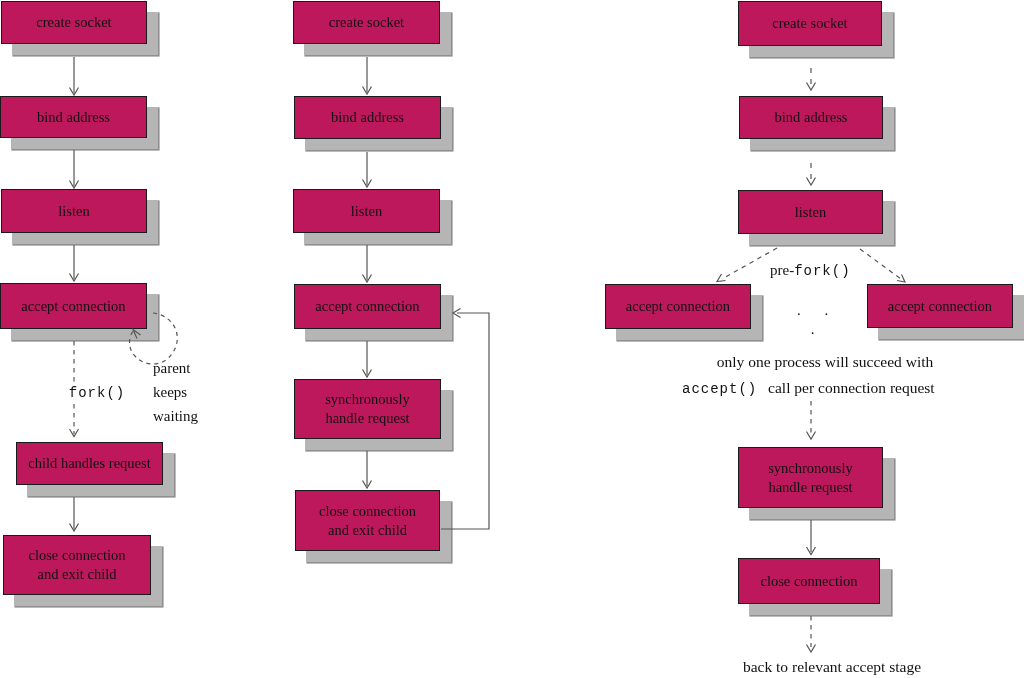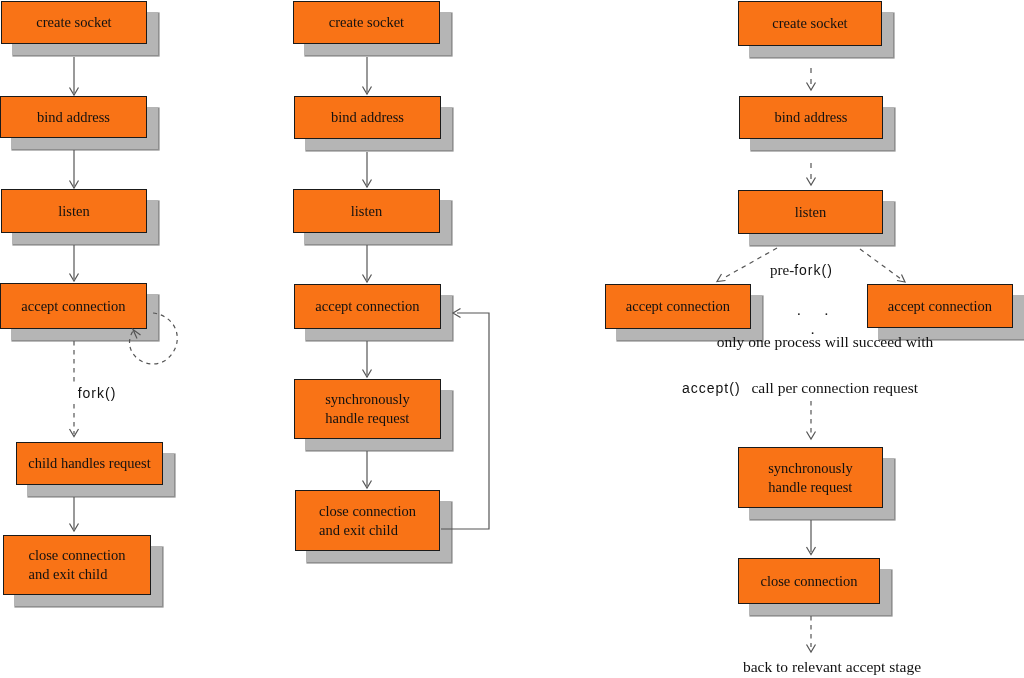--- a/index.html
+++ b/index.html
@@ -2,51 +2,54 @@
 <html><head>
 <meta charset="utf-8">
 <style>
   html,body{margin:0;padding:0;background:#ffffff;}
   .canvas{
     position:relative;width:1024px;height:678px;background:#ffffff;
     overflow:hidden;font-family:"Liberation Serif","DejaVu Serif",serif;color:#111111;
   }
   .node{
     position:absolute;box-sizing:border-box;z-index:2;
-    background:#f97316;border:1.4px solid #1a1a1a;
+    background:#be185d;border:1.4px solid #1a1a1a;
     box-shadow:11px 11px 0 0 #b5b5b5, 12px 12px 0 0.6px #8f8f8f;
     display:flex;align-items:center;justify-content:center;
-    text-align:left;font-size:14.5px;line-height:1.3;
+    text-align:center;font-size:14.5px;line-height:1.3;
     white-space:pre-line;
   }
   .connectors{position:absolute;left:0;top:0;z-index:3;pointer-events:none;}
   .label{
     position:absolute;z-index:4;font-size:15px;line-height:1.25;
     white-space:pre-line;color:#111111;
   }
-  .mono{font-family:Liberation Sans, sans-serif;font-size:14px;letter-spacing:1px;}
+  .mono{font-family:Liberation Mono, monospace;font-size:14px;letter-spacing:1px;}
   .fork-label{background:#ffffff;text-align:center;padding:1px 2px;}
   .multiline-note{line-height:24px;}
   .center{text-align:center;}
   .dots{letter-spacing:6px;word-spacing:8px;font-size:15px;}
 </style>
 </head>
 <body>
 
 <div class="canvas">
 
   <div class="node" style="left:1px;top:1px;width:146px;height:43px">create socket</div>
   <div class="node" style="left:0px;top:96px;width:147px;height:42px">bind address</div>
   <div class="node" style="left:1px;top:189px;width:146px;height:44px">listen</div>
   <div class="node" style="left:0px;top:283px;width:147px;height:46px">accept connection</div>
   <div class="node" style="left:16px;top:442px;width:147px;height:43px">child handles request</div>
   <div class="node" style="left:3px;top:535px;width:148px;height:60px">close connection
 and exit child</div>
 
   <div class="label mono fork-label" style="left:64px;top:384px;width:62px">fork()</div>
+  <div class="label multiline-note" style="left:153px;top:356px;width:80px">parent
+keeps
+waiting</div>
 
   <div class="node" style="left:293px;top:1px;width:147px;height:43px">create socket</div>
   <div class="node" style="left:294px;top:96px;width:147px;height:43px">bind address</div>
   <div class="node" style="left:293px;top:189px;width:147px;height:44px">listen</div>
   <div class="node" style="left:294px;top:284px;width:147px;height:45px">accept connection</div>
   <div class="node" style="left:294px;top:379px;width:147px;height:60px">synchronously
 handle request</div>
   <div class="node" style="left:295px;top:490px;width:145px;height:61px">close connection
 and exit child</div>
 
@@ -58,21 +61,21 @@
   <div class="node" style="left:867px;top:284px;width:146px;height:44px">accept connection</div>
   <div class="node" style="left:738px;top:447px;width:145px;height:61px">synchronously
 handle request</div>
   <div class="node" style="left:738px;top:558px;width:142px;height:46px">close connection</div>
 
   <div class="label" style="left:770px;top:261px;white-space:nowrap">
     <span>pre-</span><span class="mono">fork()</span>
   </div>
   <div class="label dots center" style="left:788px;top:301px;width:55px">. . .</div>
 
-  <div class="label center" style="left:690px;top:332px;width:270px;font-size:15.5px">only one process will succeed with</div>
+  <div class="label center" style="left:690px;top:352px;width:270px;font-size:15.5px">only one process will succeed with</div>
   <div class="label center" style="left:722px;top:657px;width:220px;font-size:15.5px">back to relevant accept stage</div>
 
   <div class="label" style="left:682px;top:378px;white-space:nowrap;font-size:15.5px">
     <span class="mono">accept()</span>
     <span style="margin-left:7px">call per connection request</span>
   </div>
 
   <svg class="connectors" width="1024" height="678" viewBox="0 0 1024 678" fill="none" stroke="#555555" stroke-width="1.2">
 
     <g>

